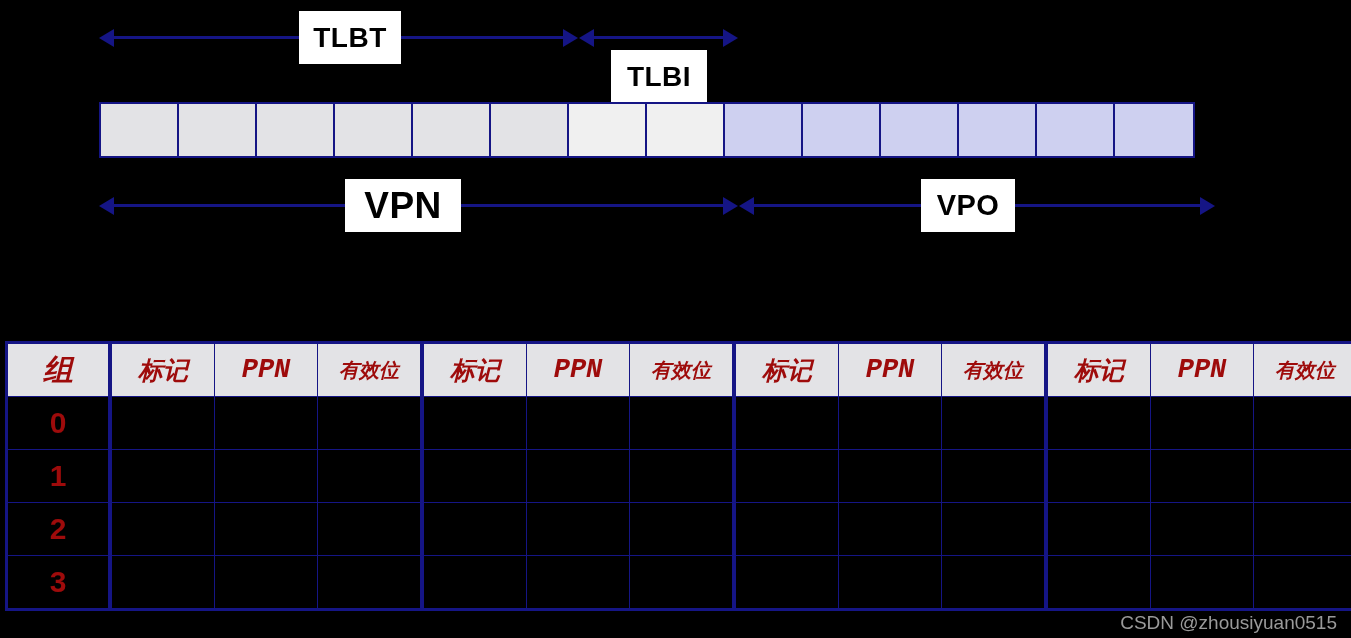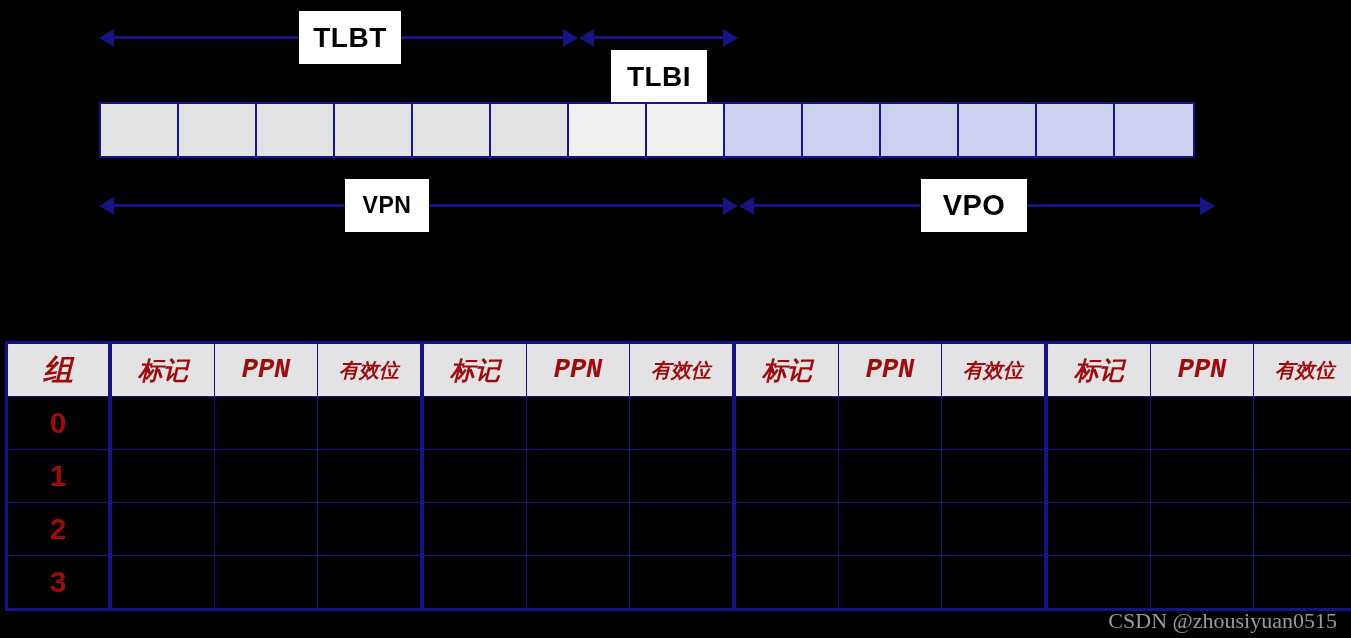--- a/index.html
+++ b/index.html
@@ -119,22 +119,22 @@
     font-family: "Liberation Sans", sans-serif;
   }
   .grp-start { border-left: 4px solid #151585 !important; }
 
   
   #watermark {
     position: absolute;
     right: 14px;
     bottom: 4px;
     color: #9a9a9a;
-    font-size: 22px;
-    font-family: Liberation Serif, serif;
+    font-size: 19px;
+    font-family: Liberation Sans, sans-serif;
     white-space: nowrap;
   }
 </style>
 </head>
 <body>
 
 <div class="abs" style="left:0;top:0;width:1351px;height:76px;">
 
   <div class="arrow-head left" style="left:99px;top:29px;"></div>
   <div class="arrow-line" style="left:112px;top:36px;width:454px;"></div>
@@ -162,26 +162,26 @@
   <div class="bit-cell blue"></div>
   <div class="bit-cell blue"></div>
   <div class="bit-cell blue"></div>
 </div>
 
 <div class="abs" style="left:0;top:175px;width:1351px;height:70px;">
 
   <div class="arrow-head left" style="left:99px;top:22px;"></div>
   <div class="arrow-line" style="left:112px;top:29px;width:614px;"></div>
   <div class="arrow-head right" style="left:723px;top:22px;"></div>
-  <div class="seg-label" style="left:345px;top:4px;width:84px;height:53px;font-size:23px;">VPN</div>
+  <div class="seg-label" style="left:345px;top:4px;width:116px;height:53px;font-size:37px;">VPN</div>
 
   <div class="arrow-head left" style="left:739px;top:22px;"></div>
   <div class="arrow-line" style="left:752px;top:29px;width:450px;"></div>
   <div class="arrow-head right" style="left:1200px;top:22px;"></div>
-  <div class="seg-label" style="left:921px;top:4px;width:106px;height:53px;font-size:29px;">VPO</div>
+  <div class="seg-label" style="left:921px;top:4px;width:94px;height:53px;font-size:29px;">VPO</div>
 </div>
 
 <table id="tlb-table">
   <thead>
     <tr>
       <th class="col-set" style="width:100px;">组</th>
 
       <th class="col-tag grp-start" style="width:102px;">标记</th>
       <th class="col-ppn" style="width:102px;">PPN</th>
       <th class="col-valid" style="width:102px;">有效位</th>

